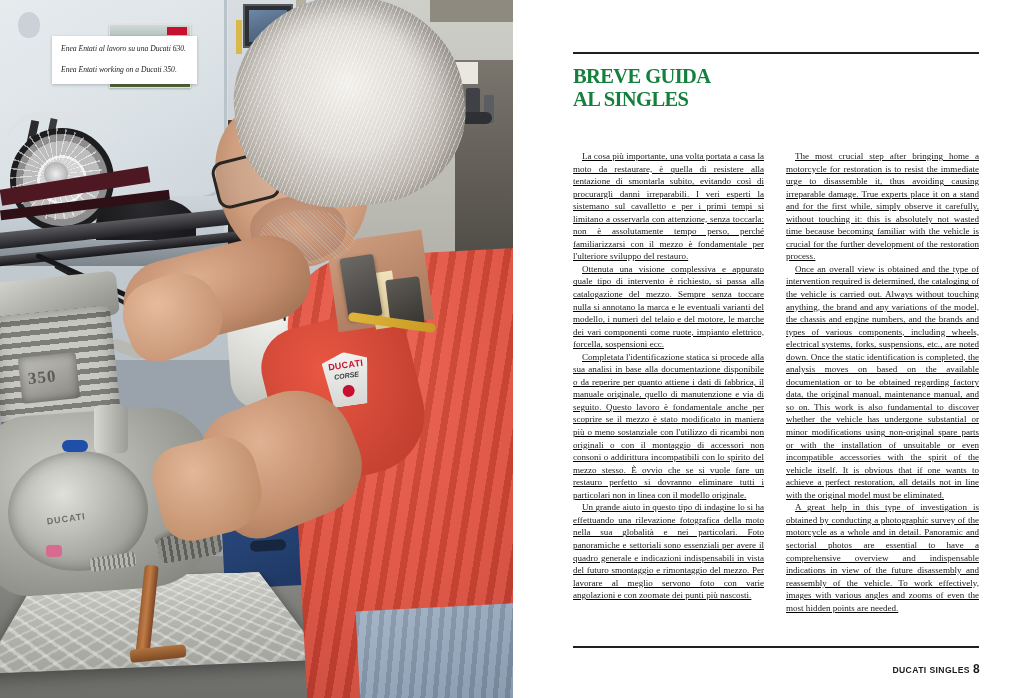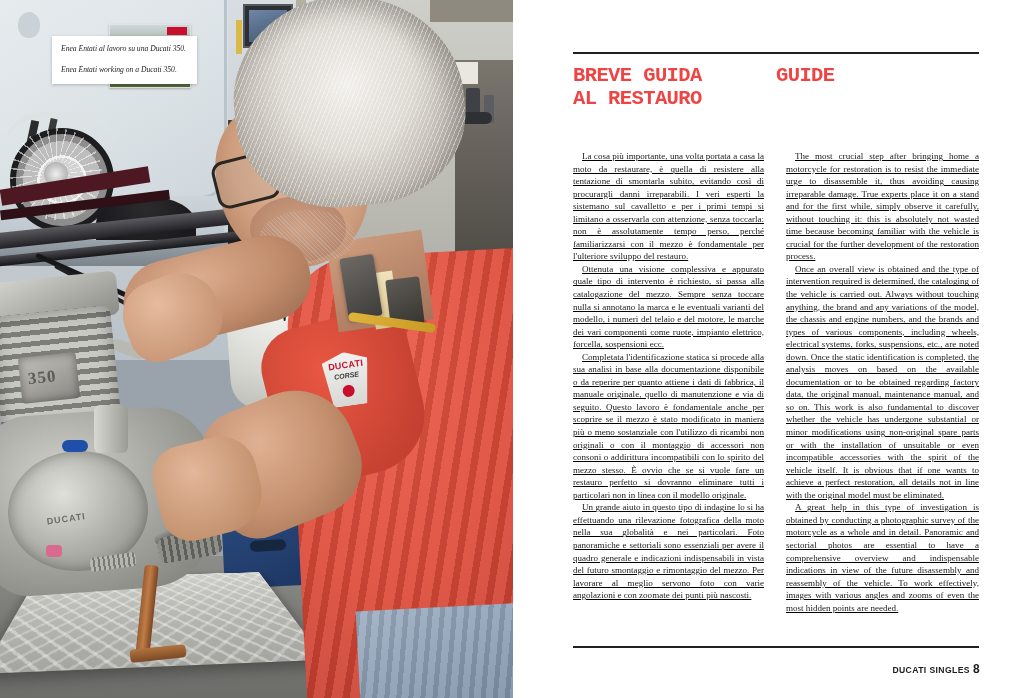--- a/index.html
+++ b/index.html
@@ -231,22 +231,22 @@
   .yellow-tool{position:absolute;left:136px;top:318px;width:88px;height:9px;
     background:linear-gradient(90deg,#e0b33a,#c79a25);border-radius:5px;transform:rotate(8deg);}
 
   
   .text-page{position:absolute;left:513px;top:0;width:515px;height:698px;background:#fff;}
   .rule-top{position:absolute;left:60px;top:52px;width:406px;height:2px;background:#231f20;}
   .rule-bottom{position:absolute;left:60px;top:646px;width:406px;height:1.6px;background:#231f20;}
 
   .titles{position:absolute;left:60px;top:65px;width:406px;display:flex;gap:0;}
   .title-col{width:203px;}
-  h1{margin:0;font-family:Liberation Mono, monospace;font-weight:700;
-     font-size:20.5px;line-height:1.12;letter-spacing:-.6px;color:#ef4444;}
+  h1{margin:0;font-family:Liberation Serif, serif;font-weight:700;
+     font-size:20.5px;line-height:1.12;letter-spacing:-.6px;color:#15803d;}
   h1 .l2{display:block;}
 
   .cols{position:absolute;left:60px;top:150px;width:406px;display:flex;gap:0;}
   .col{width:203px;text-decoration:underline;}
   .col p{margin:0;font-family:"Liberation Serif",serif;font-size:9.05px;line-height:12.55px;
          color:#1a1a1a;text-align:justify;text-indent:9px;hyphens:auto;
          -webkit-hyphens:auto;padding-right:12px;}
   .col.en p{padding-right:0;padding-left:10px;}
 
   .footer{position:absolute;right:48px;top:662px;
@@ -372,41 +372,40 @@
         <div class="arm"></div>
         <div class="hand-top"></div>
         <div class="hand-low"></div>
         <div class="paper-strip"></div>
         <div class="block-a"></div>
         <div class="block-b"></div>
         <div class="yellow-tool"></div>
       </div>
 
       <div class="caption">
-        <p class="it">Enea Entati al lavoro su una Ducati 350.</p>
+        <p class="it">Enea Entati al lavoro su una Ducati 630.</p>
         <p class="en">Enea Entati working on a Ducati 350.</p>
       </div>
 
     </div>
   </div>
 
   <div class="text-page">
 
     <div class="rule-top"></div>
 
     <div class="titles">
       <div class="title-col">
         <h1>
           <span class="l1">BREVE GUIDA</span>
-          <span class="l2">AL RESTAURO</span>
+          <span class="l2">AL SINGLES</span>
         </h1>
       </div>
       <div class="title-col">
         <h1>
-          <span class="l2">GUIDE</span>
         </h1>
       </div>
     </div>
 
     <div class="cols">
       <div class="col it">
         <p>La cosa più importante, una volta portata a casa la moto da restaurare, è quella di resistere alla tentazione di smontarla subito, evitando così di procurargli danni irreparabili. I veri esperti la sistemano sul cavalletto e per i primi tempi si limitano a osservarla con attenzione, senza toccarla: non è assolutamente tempo perso, perché familiarizzarsi con il mezzo è fondamentale per l'ulteriore sviluppo del restauro.</p>
         <p>Ottenuta una visione complessiva e appurato quale tipo di intervento è richiesto, si passa alla catalogazione del mezzo. Sempre senza toccare nulla si annotano la marca e le eventuali varianti del modello, i numeri del telaio e del motore, le marche dei vari componenti come ruote, impianto elettrico, forcella, sospensioni ecc.</p>
         <p>Completata l'identificazione statica si procede alla sua analisi in base alla documentazione disponibile o da reperire per quanto attiene i dati di fabbrica, il manuale originale, quello di manutenzione e via di seguito. Questo lavoro è fondamentale anche per scoprire se il mezzo è stato modificato in maniera più o meno sostanziale con l'utilizzo di ricambi non originali o con il montaggio di accessori non consoni o addirittura incompatibili con lo spirito del mezzo stesso. È ovvio che se si vuole fare un restauro perfetto si dovranno eliminare tutti i particolari non in linea con il modello originale.</p>
         <p>Un grande aiuto in questo tipo di indagine lo si ha effettuando una rilevazione fotografica della moto nella sua globalità e nei particolari. Foto panoramiche e settoriali sono essenziali per avere il quadro generale e indicazioni indispensabili in vista del futuro smontaggio e rimontaggio del mezzo. Per lavorare al meglio servono foto con varie angolazioni e con zoomate dei punti più nascosti.</p>

